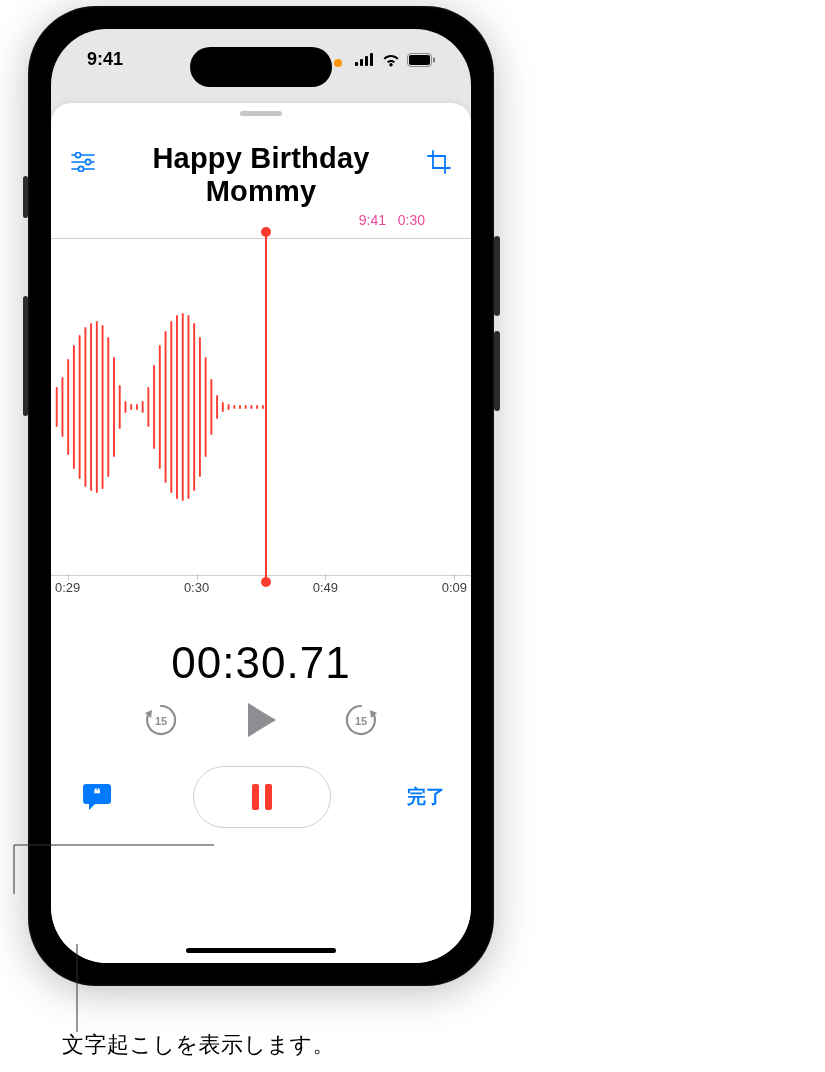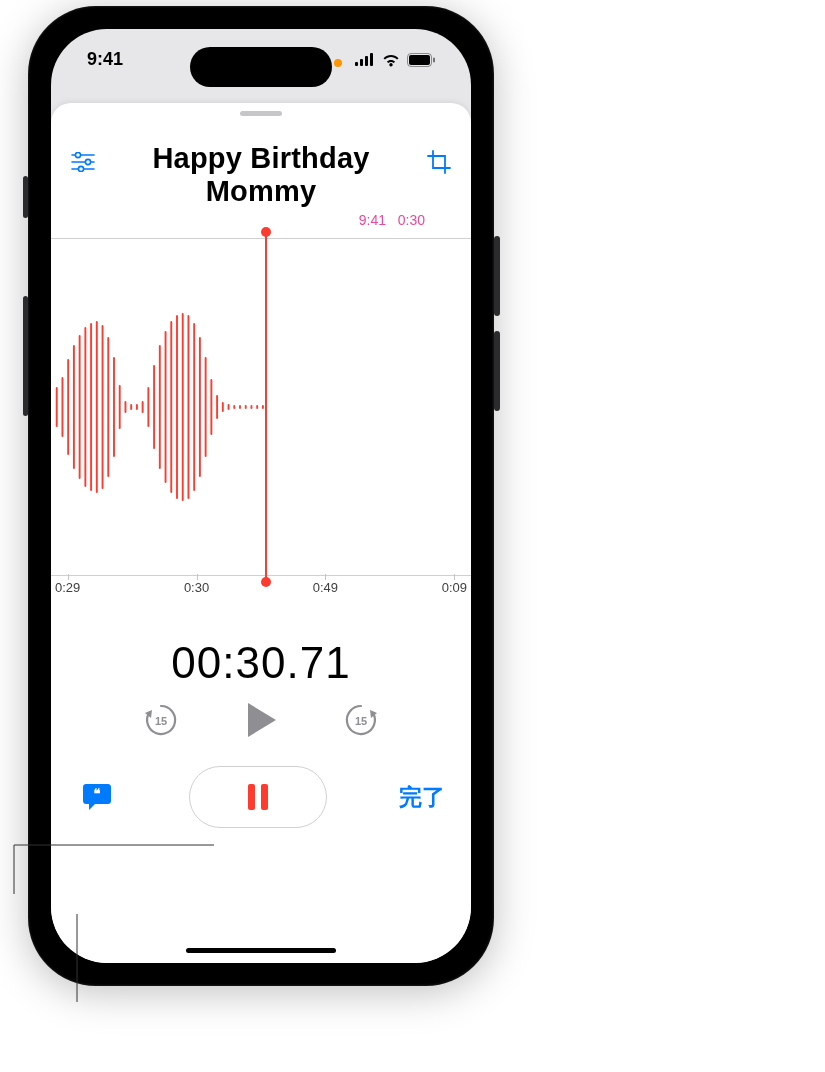--- a/index.html
+++ b/index.html
@@ -170,21 +170,21 @@
     border:1.5px solid #d0d0d4;
     background:#fff;
     display:flex; align-items:center; justify-content:center;
     gap:6px;
   }
   .pause-btn .bar {
     width:7px; height:26px; border-radius:2px;
     background:#ff3b30;
   }
   .done-btn {
-    font-size:23px;
+    font-size:19px;
     font-weight:600;
     color:#007aff;
   }
   .home-ind {
     width:150px; height:5px; border-radius:3px;
     background:#000;
     margin: auto auto 10px;
   }
 
   
@@ -356,16 +356,17 @@
 </div>
 
 <div class="callout" style="left:514px; top:832px;">
   <svg style="position:absolute; right:300px; top:12px;" width="230" height="52">
     <line x1="230" y1="1" x2="30" y2="1" stroke="#333" stroke-width="1"></line>
     <line x1="30" y1="1" x2="30" y2="50" stroke="#333" stroke-width="1"></line>
   </svg>
 </div>
 
 <div class="callout" style="left:62px; top:1030px;">
+  <span>文字起こしを表示します。</span>
   <svg style="position:absolute; left:14px; bottom:28px;" width="2" height="88">
     <line x1="1" y1="0" x2="1" y2="88" stroke="#333" stroke-width="1"></line>
   </svg>
 </div>
 
 </body></html>

